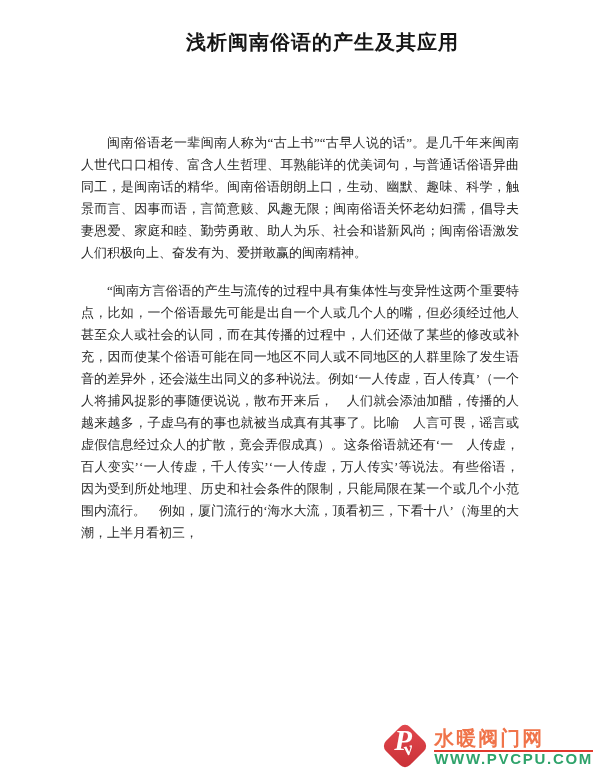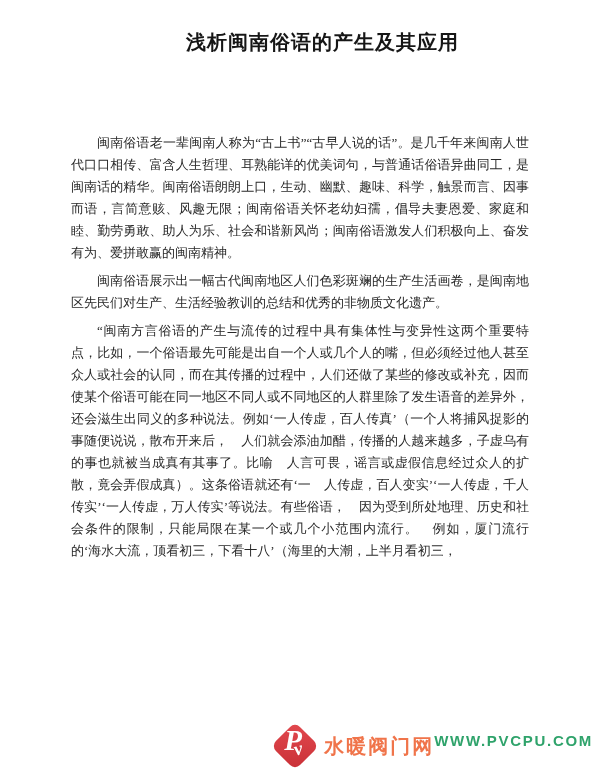--- a/index.html
+++ b/index.html
@@ -26,21 +26,21 @@
   }
   .content {
     margin: 78px 65px 0 65px;
     color: #282828;
     font-size: 13px;
     line-height: 22px;
     text-align: justify;
     text-justify: inter-ideograph;
   }
   .content p {
-    margin: 6px;
+    margin: 16px;
     text-indent: 2em;
     word-break: break-all;
   }
   
   .watermark {
     position: absolute;
     right: 7px; bottom: 2px;
     display: flex;
     align-items: center;
   }
@@ -75,21 +75,21 @@
     line-height: 20px;
     font-weight: bold;
     font-style: italic;
     font-family: "Liberation Serif", serif;
     transform: rotate(-14deg);
     text-shadow: 0 0 1px #c93036;
   }
   .logo-text {
     margin-left: 4px;
     display: flex;
-    flex-direction: row;
+    flex-direction: column;
   }
   .site-name {
     color: #f0744a;
     font-family: "Liberation Sans", "DejaVu Sans", sans-serif;
     font-weight: bold;
     font-size: 20px;
     line-height: 22px;
     letter-spacing: 2px;
     white-space: nowrap;
   }
@@ -110,21 +110,20 @@
 </style>
 </head>
 <body>
 
 <div class="page">
 
   <h1 class="doc-title">浅析闽南俗语的产生及其应用</h1>
 
   <div class="content">
     <p>闽南俗语老一辈闽南人称为“古上书”“古早人说的话”。是几千年来闽南人世代口口相传、富含人生哲理、耳熟能详的优美词句，与普通话俗语异曲同工，是闽南话的精华。闽南俗语朗朗上口，生动、幽默、趣味、科学，触景而言、因事而语，言简意赅、风趣无限；闽南俗语关怀老幼妇孺，倡导夫妻恩爱、家庭和睦、勤劳勇敢、助人为乐、社会和谐新风尚；闽南俗语激发人们积极向上、奋发有为、爱拼敢赢的闽南精神。</p>
-    <p>闽南俗语展示出一幅古代闽南地区人们色彩斑斓的生产生活画卷，是闽南地区先民们对生产、生活经验教训的总结和优秀的非物质文化遗产。</p>
     <p>“闽南方言俗语的产生与流传的过程中具有集体性与变异性这两个重要特点，比如，一个俗语最先可能是出自一个人或几个人的嘴，但必须经过他人甚至众人或社会的认同，而在其传播的过程中，人们还做了某些的修改或补充，因而使某个俗语可能在同一地区不同人或不同地区的人群里除了发生语音的差异外，还会滋生出同义的多种说法。例如‘一人传虚，百人传真’（一个人将捕风捉影的事随便说说，散布开来后，　人们就会添油加醋，传播的人越来越多，子虚乌有的事也就被当成真有其事了。比喻　人言可畏，谣言或虚假信息经过众人的扩散，竟会弄假成真）。这条俗语就还有‘一　人传虚，百人变实’‘一人传虚，千人传实’‘一人传虚，万人传实’等说法。有些俗语，　因为受到所处地理、历史和社会条件的限制，只能局限在某一个或几个小范围内流行。　例如，厦门流行的‘海水大流，顶看初三，下看十八’（海里的大潮，上半月看初三，</p>
   </div>
 
   <div class="watermark">
     <div class="logo-mark">
       <div class="diamond"></div>
       <span class="logo-p">P</span>
       <span class="logo-v">v</span>
     </div>
     <div class="logo-text">

